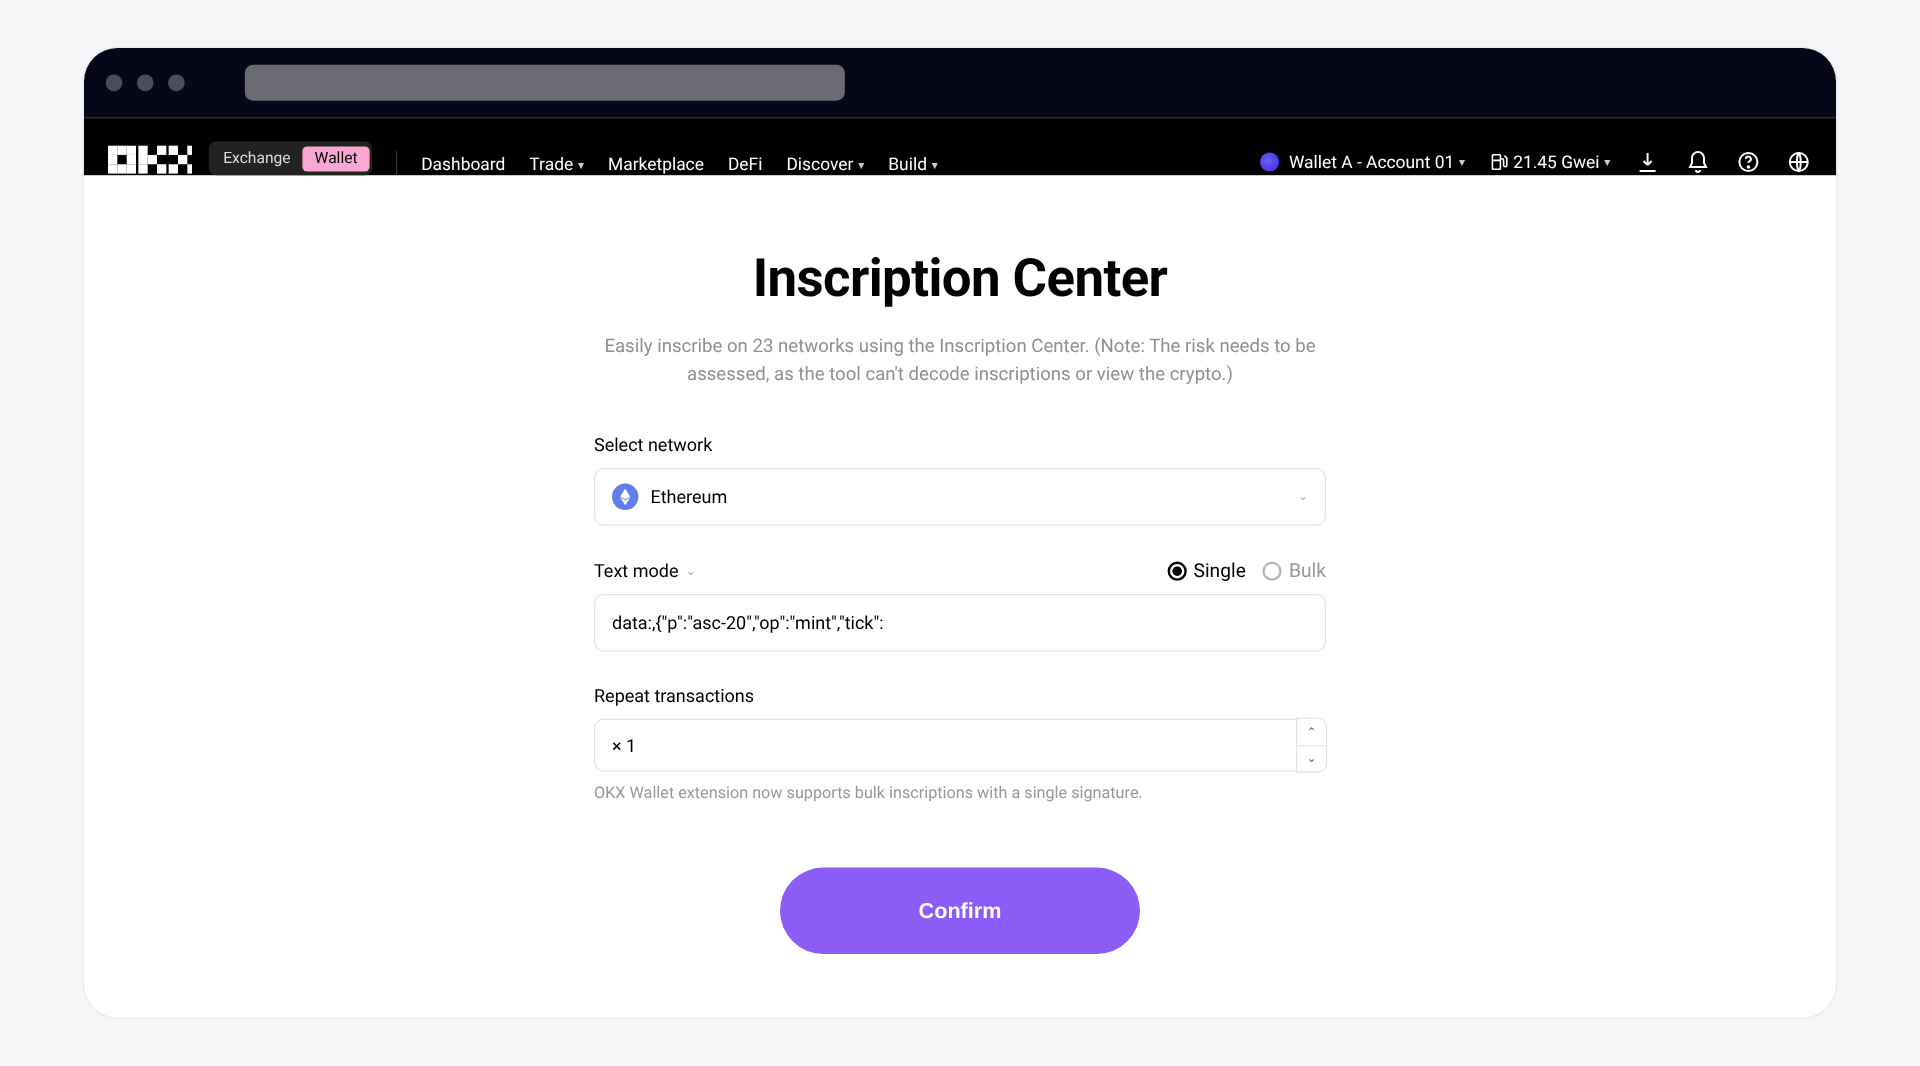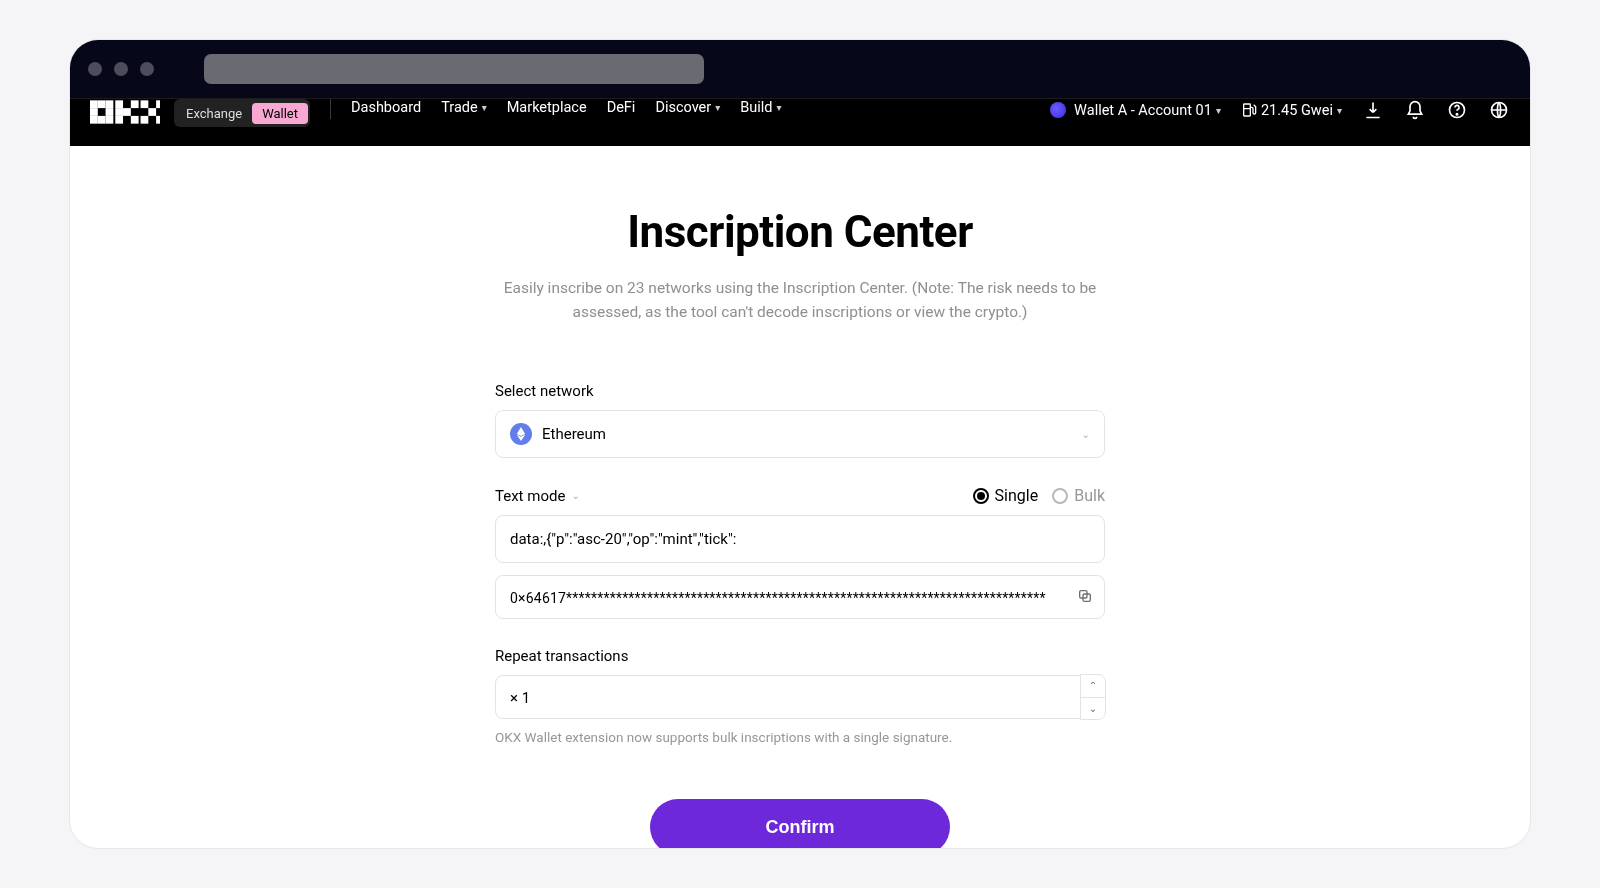--- a/index.html
+++ b/index.html
@@ -35,21 +35,21 @@
       height: 30px;
       width: 500px;
       background: #6a6a73;
       border-radius: 7px;
       margin-left: 36px;
     }
     .topnav {
       background: #000;
       height: 48px;
       display: flex;
-      align-items: flex-start;
+      align-items: flex-end;
       padding: 0 20px;
       color: #fff;
       font-size: 14.5px;
       gap: 14px;
       border-top: 1px solid #1b1b1b;
     }
     .logo {
       width: 70px;
       height: 26px;
       display: flex;
@@ -113,21 +113,21 @@
     .subtitle {
       margin-top: 18px;
       max-width: 600px;
       text-align: center;
       color: #8f8f94;
       font-size: 15.5px;
       line-height: 1.55;
     }
     .form {
       width: 610px;
-      margin-top: 58px;
+      margin-top: 38px;
       display: flex;
       flex-direction: column;
     }
     .label {
       font-size: 15px;
       color: #000;
       font-weight: 450;
       margin-bottom: 10px;
     }
     .select, .input {
@@ -214,23 +214,23 @@
       cursor:pointer; color:#6e6e73; font-size:10px; background:#fff;
     }
     .step-btn + .step-btn { border-top:1px solid #e3e3e5; }
     .hint {
       margin-top:10px;
       font-size:13.5px;
       color:#97979c;
     }
     .confirm-btn {
       width: 300px;
-      height: 56px;
+      height: 72px;
       border-radius: 999px;
-      background:#6d28d9;
+      background:#8b5cf6;
       color:#fff;
       display:flex;
       align-items:center;
       justify-content:center;
       font-size:18px;
       font-weight:600;
       cursor:pointer;
       margin: 54px auto 0;
       border:none;
     }
@@ -375,29 +375,20 @@
             <span class="radio-circle"></span>
             <span class="radio-label inactive">Bulk</span>
           </div>
         </div>
       </div>
 
       <div class="input">
         <span>data:,{"p":"asc-20","op":"mint","tick":</span>
       </div>
 
-      <div class="hex-row">
-        <div class="hex-input">0×64617*****************************************************************************</div>
-        <span class="copy-icon">
-          <svg width="16" height="16" viewBox="0 0 24 24" fill="none" stroke="#6e6e73" stroke-width="2">
-              <rect x="9" y="9" width="11" height="11" rx="2"></rect>
-              <rect x="4" y="4" width="11" height="11" rx="2"></rect>
-            </svg>
-        </span>
-      </div>
 
       <div class="section2">
         <div class="label">Repeat transactions</div>
         <div class="step-wrap">
           <div class="step-input">× 1</div>
           <div class="step-btns">
             <div class="step-btn">⌃</div>
             <div class="step-btn">⌄</div>
           </div>
         </div>

